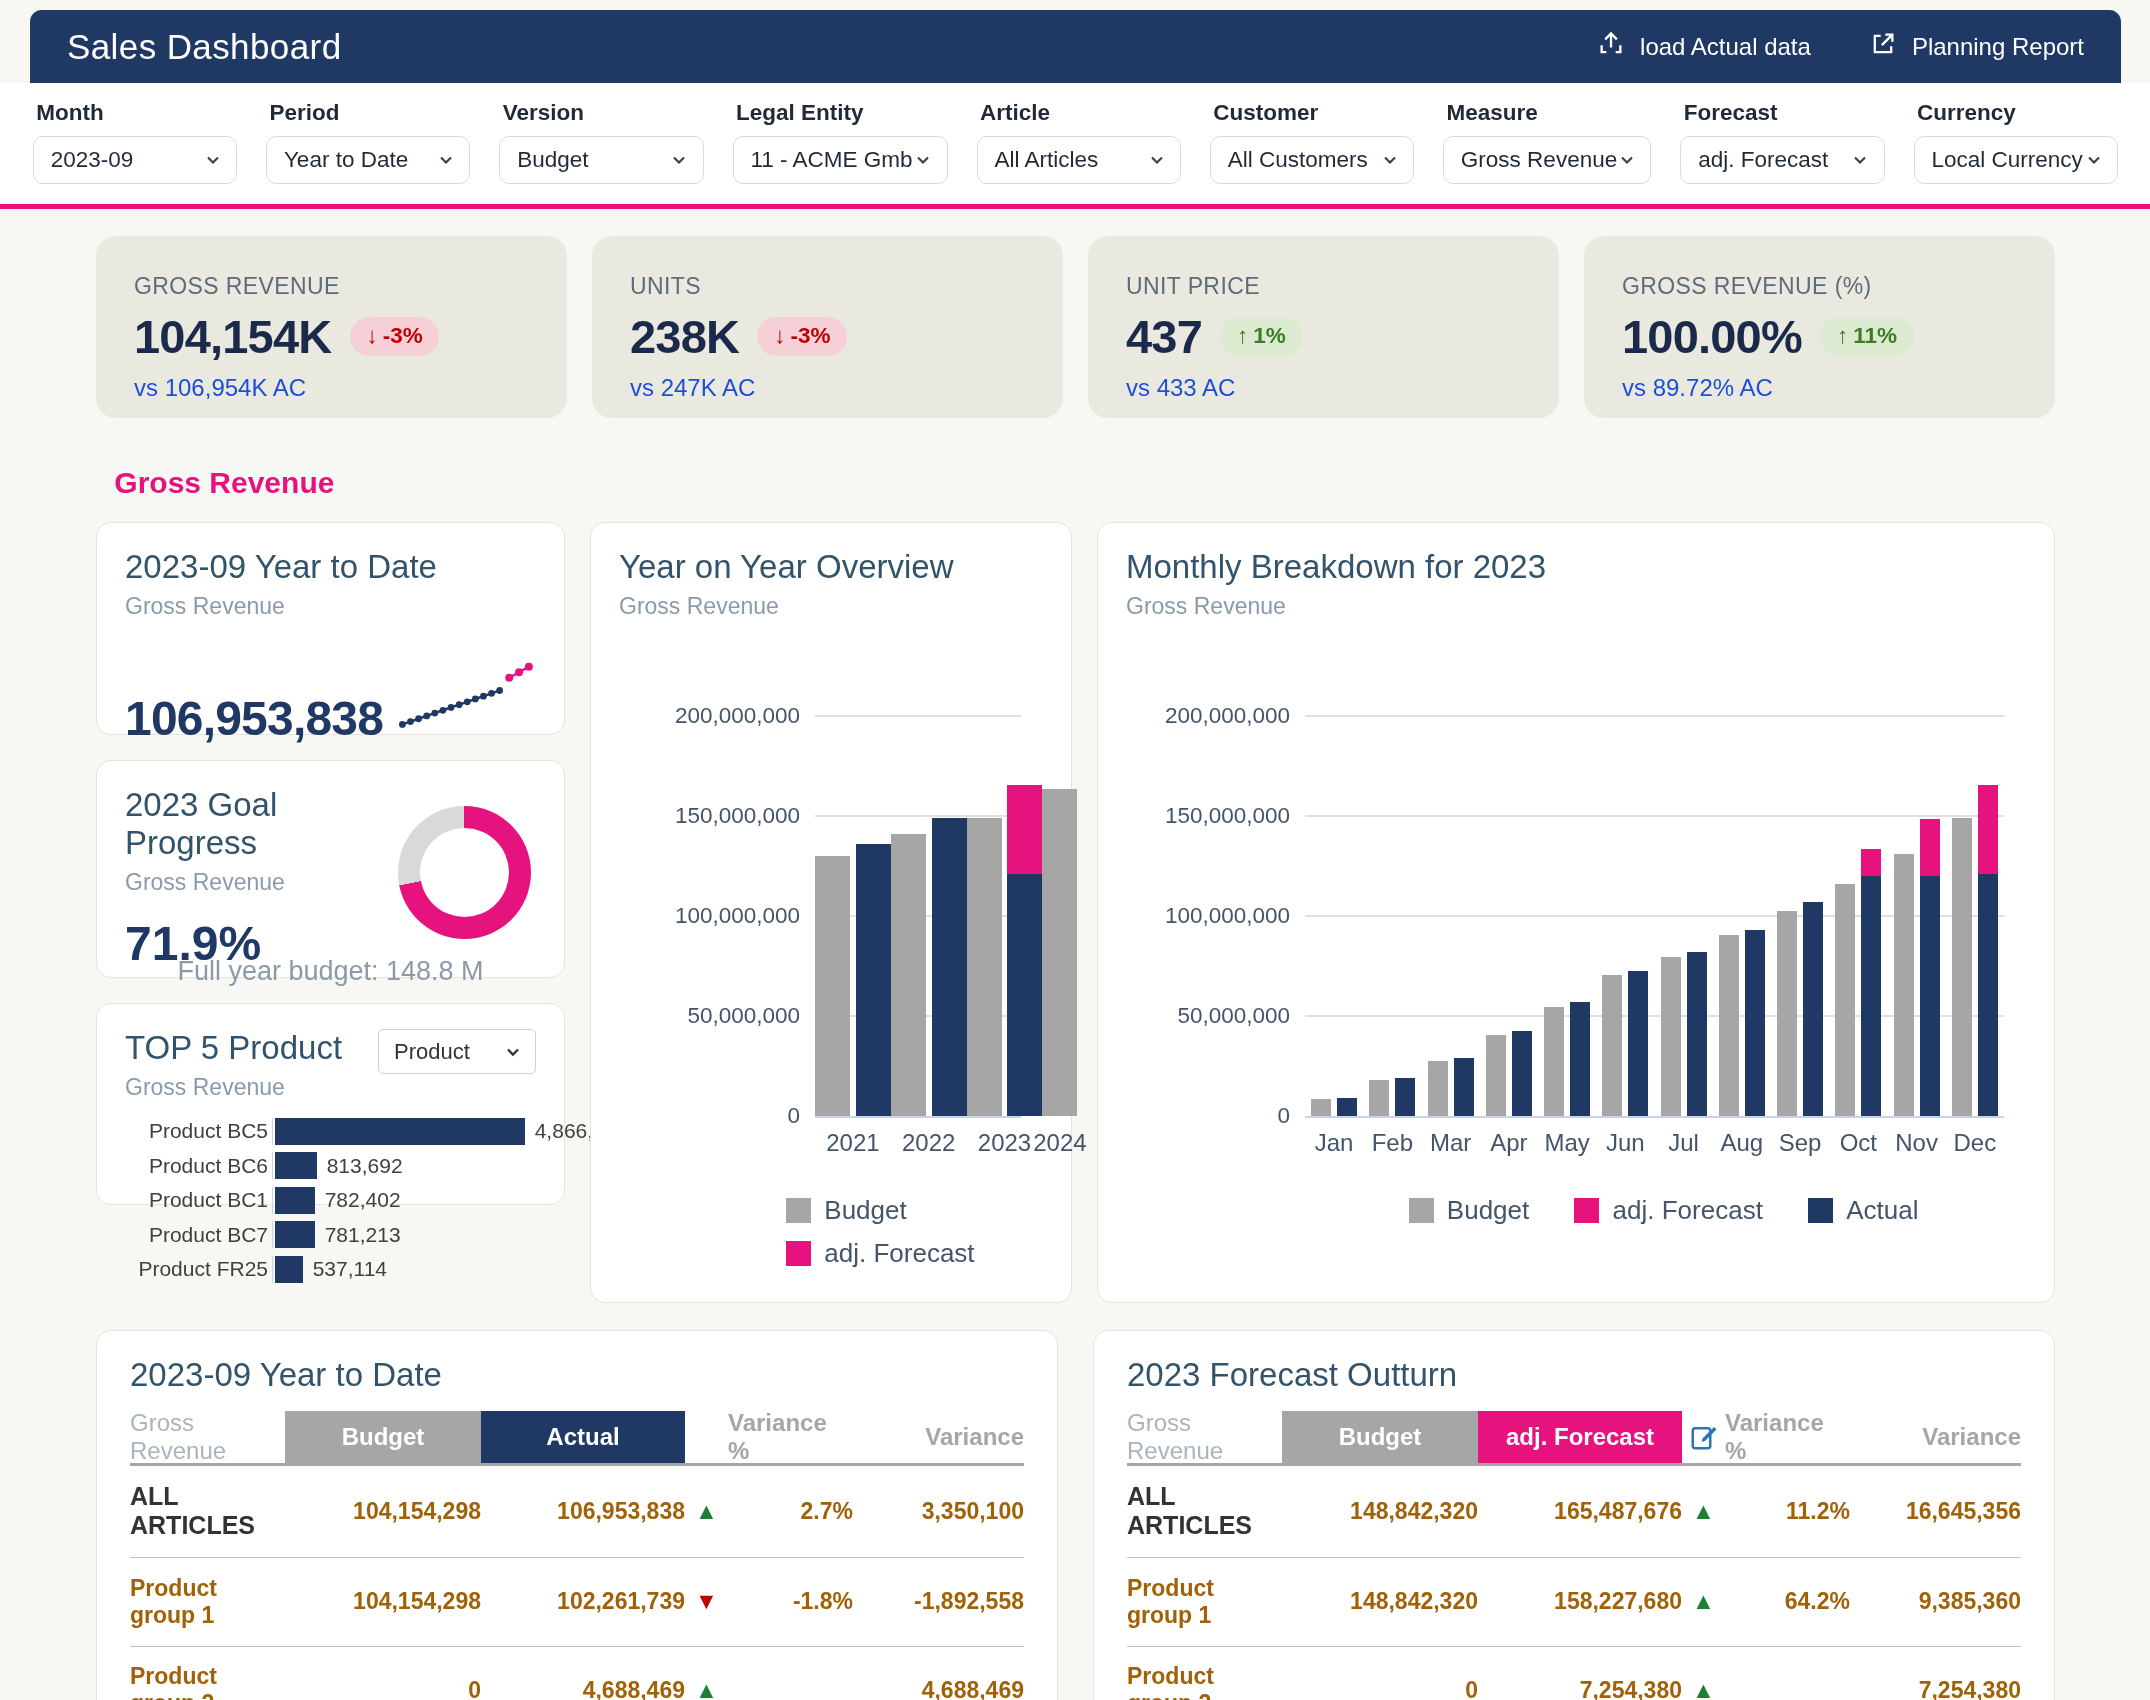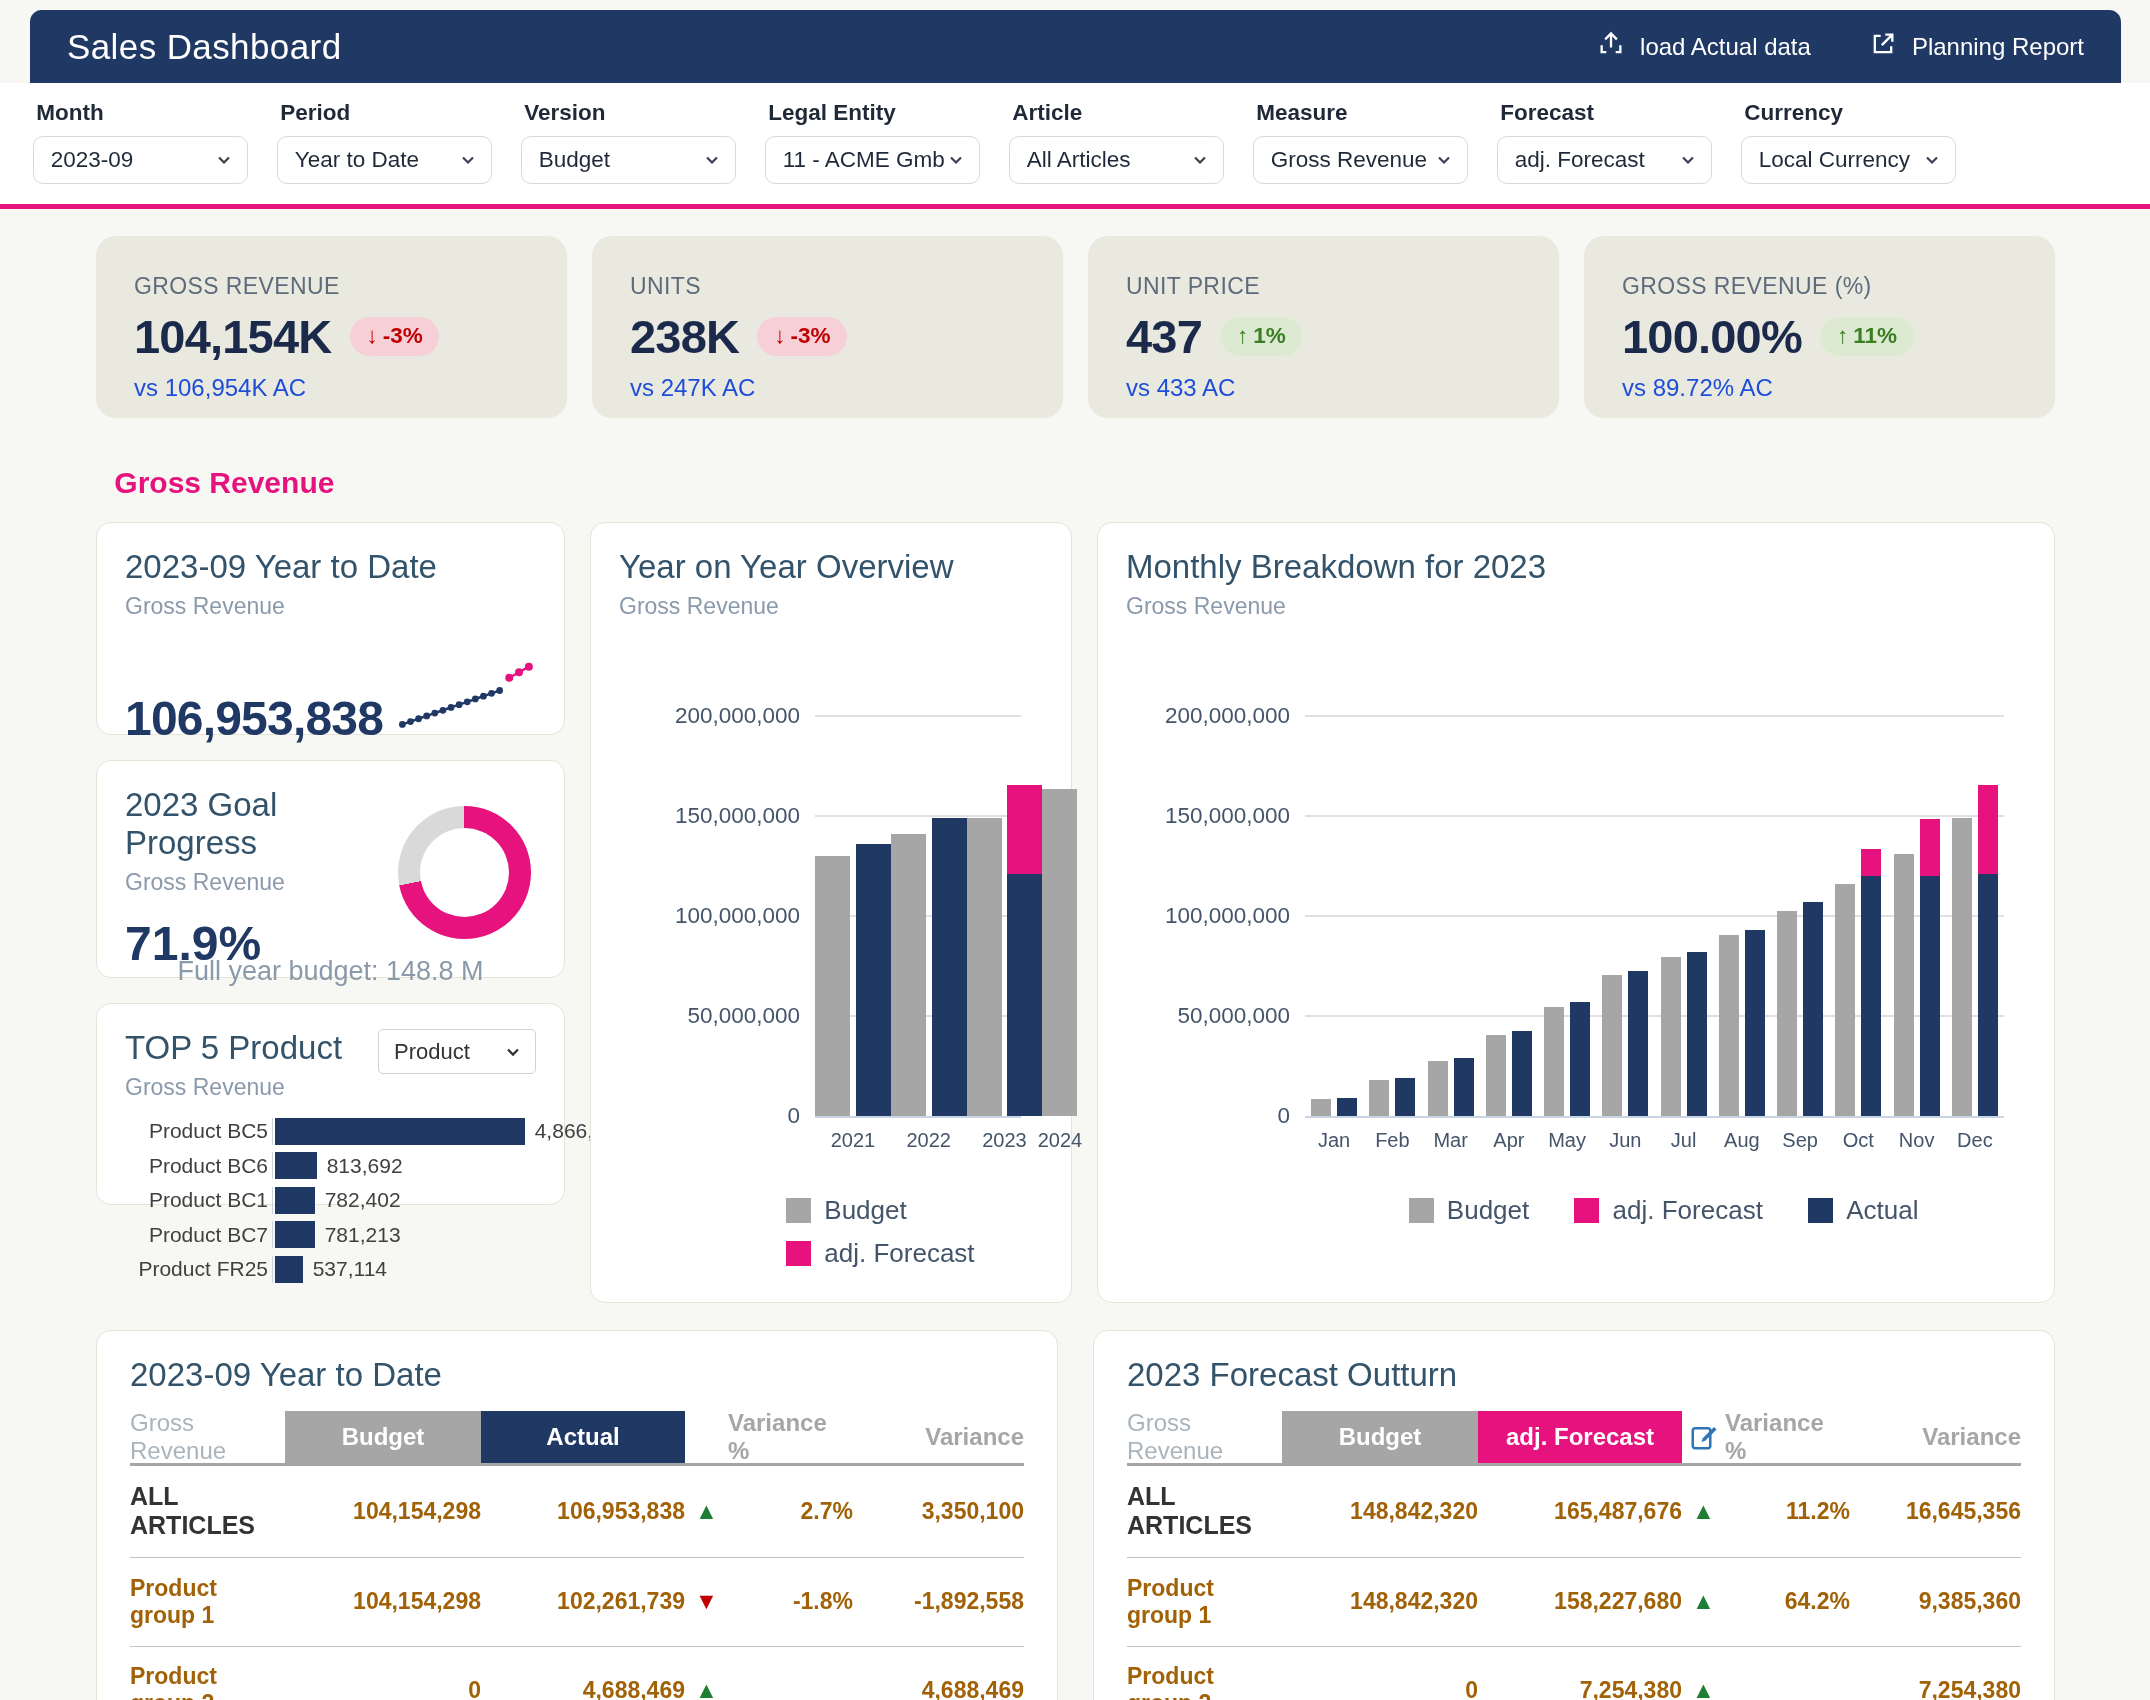--- a/index.html
+++ b/index.html
@@ -79,21 +79,21 @@
   .gridline { position:absolute; left:0; right:0; height:1.7px; background:#e0e0e0; }
   .ytick { position:absolute; right:calc(100% + 15px); transform:translateY(-50%); font-size:22.5px; color:#44546a; white-space:nowrap; }
   .bars { position:absolute; inset:0; display:flex; align-items:flex-end; justify-content:space-around; }
   .bargroup { position:relative; display:flex; align-items:flex-end; gap:5.8px; height:100%; }
   .bar { width:35px; }
   .monthly .bar { width:20px; }
   .bar.gray { background:#a6a6a6; }
   .stack { display:flex; flex-direction:column; justify-content:flex-end; }
   .seg-pink { background:#e6127d; }
   .seg-navy { background:#203864; }
-  .xlabel { position:absolute; top:calc(100% + 13.3px); left:50%; transform:translateX(-50%); font-size:20px; color:#44546a; }
+  .xlabel { position:absolute; top:calc(100% + 13.3px); left:50%; transform:translateX(-50%); font-size:24px; color:#44546a; }
   .legend { display:flex; gap:45px; margin:77px 0 8.3px 175px; flex-wrap:wrap; }
   .legend.grid2 { display:grid; grid-template-columns:max-content max-content; column-gap:125px; row-gap:11.7px; margin-left:167px; }
   .leg-item { display:flex; align-items:center; gap:13.3px; font-size:26px; color:#44546a; }
   .swatch { width:25px; height:25px; flex:none; }
 
   
   .tables-row { display:grid; grid-template-columns:1fr 1fr; gap:35px; margin-top:27px; }
   .table-card { background:#fff; border:1.7px solid #e7e3d7; border-radius:15px; padding:25px 33px 22px 33px; }
   .table-title { font-size:33px; color:#33536b; margin-bottom:16.7px; }
   .tgrid { display:grid; grid-template-columns:1fr 196px 204px 43px 125px 171px; align-items:center; }
@@ -178,20 +178,29 @@
         <span class="select-value">11 - ACME GmbH</span>
         <svg viewBox="0 0 24 24">
           <polyline points="6,9 12,15 18,9"></polyline>
         </svg>
       </div>
     </div>
     <div class="filter">
       <div class="filter-label">Article</div>
       <div class="select-box">
         <span class="select-value">All Articles</span>
+        <svg viewBox="0 0 24 24">
+          <polyline points="6,9 12,15 18,9"></polyline>
+        </svg>
+      </div>
+    </div>
+    <div class="filter">
+      <div class="filter-label">Customer</div>
+      <div class="select-box">
+        <span class="select-value">All Customers</span>
         <svg viewBox="0 0 24 24">
           <polyline points="6,9 12,15 18,9"></polyline>
         </svg>
       </div>
     </div>
     <div class="filter">
       <div class="filter-label">Measure</div>
       <div class="select-box">
         <span class="select-value">Gross Revenue</span>
         <svg viewBox="0 0 24 24">

